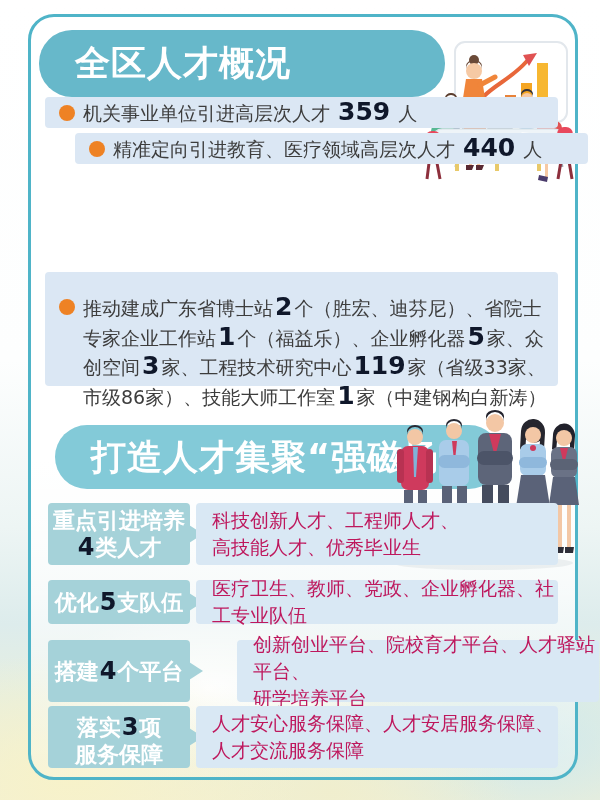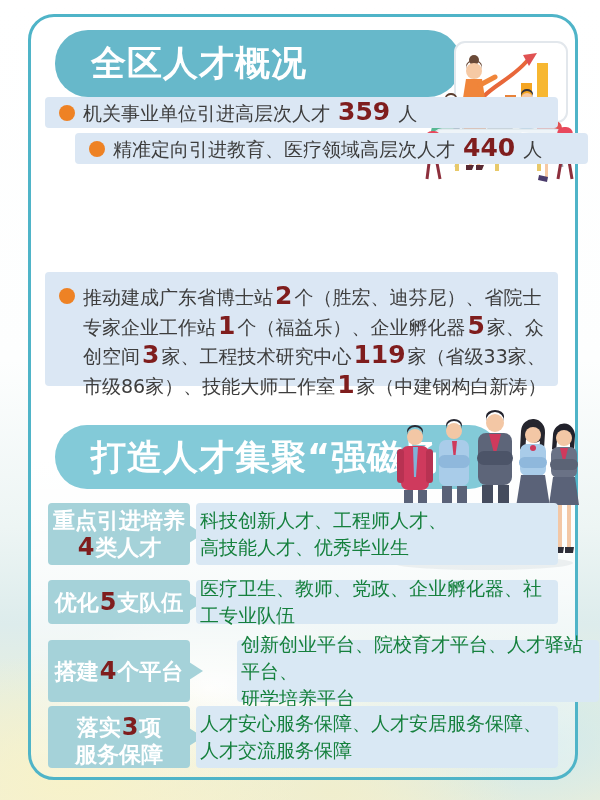--- a/index.html
+++ b/index.html
@@ -16,46 +16,46 @@
   }
   .card {
     position:absolute; left:28px; top:14px; width:550px; height:766px;
     border:3px solid #4fb4c8; border-radius:26px;
     background:linear-gradient(180deg,#ffffff 0%,#ffffff 58%,rgba(255,255,255,.72) 76%,rgba(255,255,255,.38) 90%,rgba(255,255,255,.22) 100%);
   }
   .hdr {
     position:absolute; color:#ffffff; font-weight:bold; font-size:35px;
     display:flex; align-items:center; padding-left:36px; letter-spacing:1px;
   }
-  .hdr1 { left:24px; top:13px; width:406px; height:67px; background:#67b8ca; border-radius:33px;font-family:Liberation Mono, monospace; }
+  .hdr1 { left:8px; top:13px; width:406px; height:67px; background:#67b8ca; border-radius:33px;font-family:Liberation Mono, monospace; }
   .hdr2 { left:24px; top:408px; width:446px; height:64px; background:#83cad8; border-radius:32px; }
   .brow {
     position:absolute; left:14px; width:513px; background:#dbe7f4; border-radius:4px;
     display:flex; align-items:center; padding:0 10px 0 14px;
     font-size:19px; color:#3d3d3d; line-height:31px;
   }
   .brow .dot { width:16px; height:16px; border-radius:50%; background:#ee8224; flex:0 0 16px; margin-right:8px; }
   .brow .txt { white-space:pre-line; }
-  .num { color:#7f1d1d; font-weight:bold; font-size:25px; line-height:inherit; padding:0 2px; font-family:"DejaVu Sans",sans-serif; }
-  .b5 { align-items:flex-start; padding-top:10px; padding-bottom:4px; line-height:27.5px; }
+  .num { color:#0f172a; font-weight:bold; font-size:25px; line-height:inherit; padding:0 2px; font-family:"DejaVu Sans",sans-serif; }
+  .b5 { align-items:flex-start; padding-top:21px; padding-bottom:4px; line-height:27.5px; }
   .b5 .dot { margin-top:6px; }
   .crow-label {
     position:absolute; left:17px; width:142px; background:#a5d2d9; border-radius:4px;
     color:#ffffff; font-weight:bold; font-size:22px; line-height:27px; text-align:center;
     display:flex; align-items:center; justify-content:center; white-space:pre-line;
   }
   .crow-label::after {
     content:""; position:absolute; right:-13px; top:50%; margin-top:-9px;
     border-left:14px solid #a5d2d9; border-top:9px solid transparent; border-bottom:9px solid transparent;
   }
   .crow-label .num { font-size:24px; padding:0 1px; }
   .crow-desc {
     position:absolute; left:165px; width:362px; background:#d9e8f4; border-radius:4px;
-    display:flex; align-items:center; padding-left:4px;
-    font-size:19px; color:#15803d; line-height:27px; white-space:pre-line;
+    display:flex; align-items:center; padding-left:16px;
+    font-size:19px; color:#be185d; line-height:27px; white-space:pre-line;
   }
   svg { display:block; }
   .illus { position:absolute; }
 </style>
 </head>
 <body>
 
 <div class="card">
 
   <div class="hdr hdr1">

